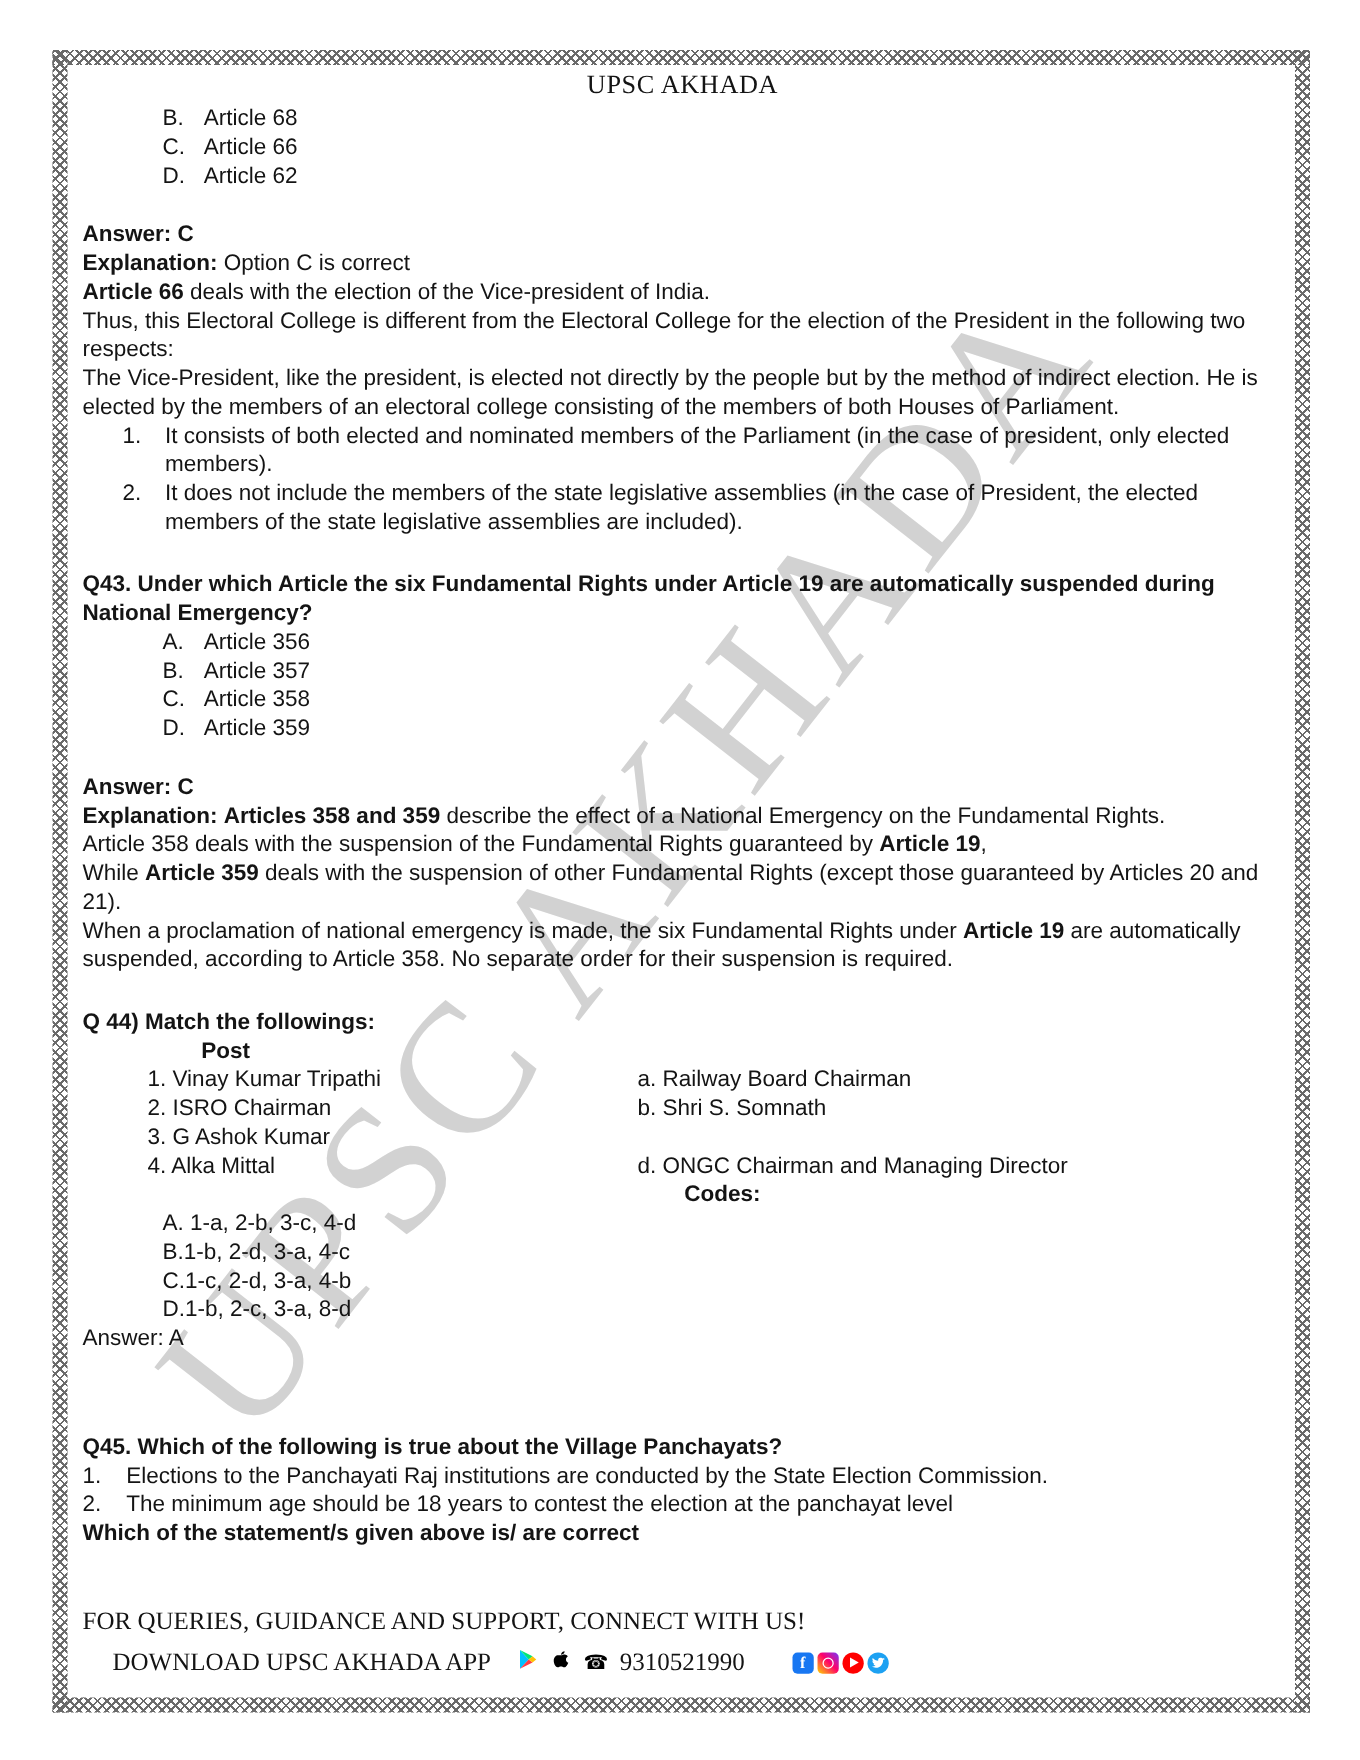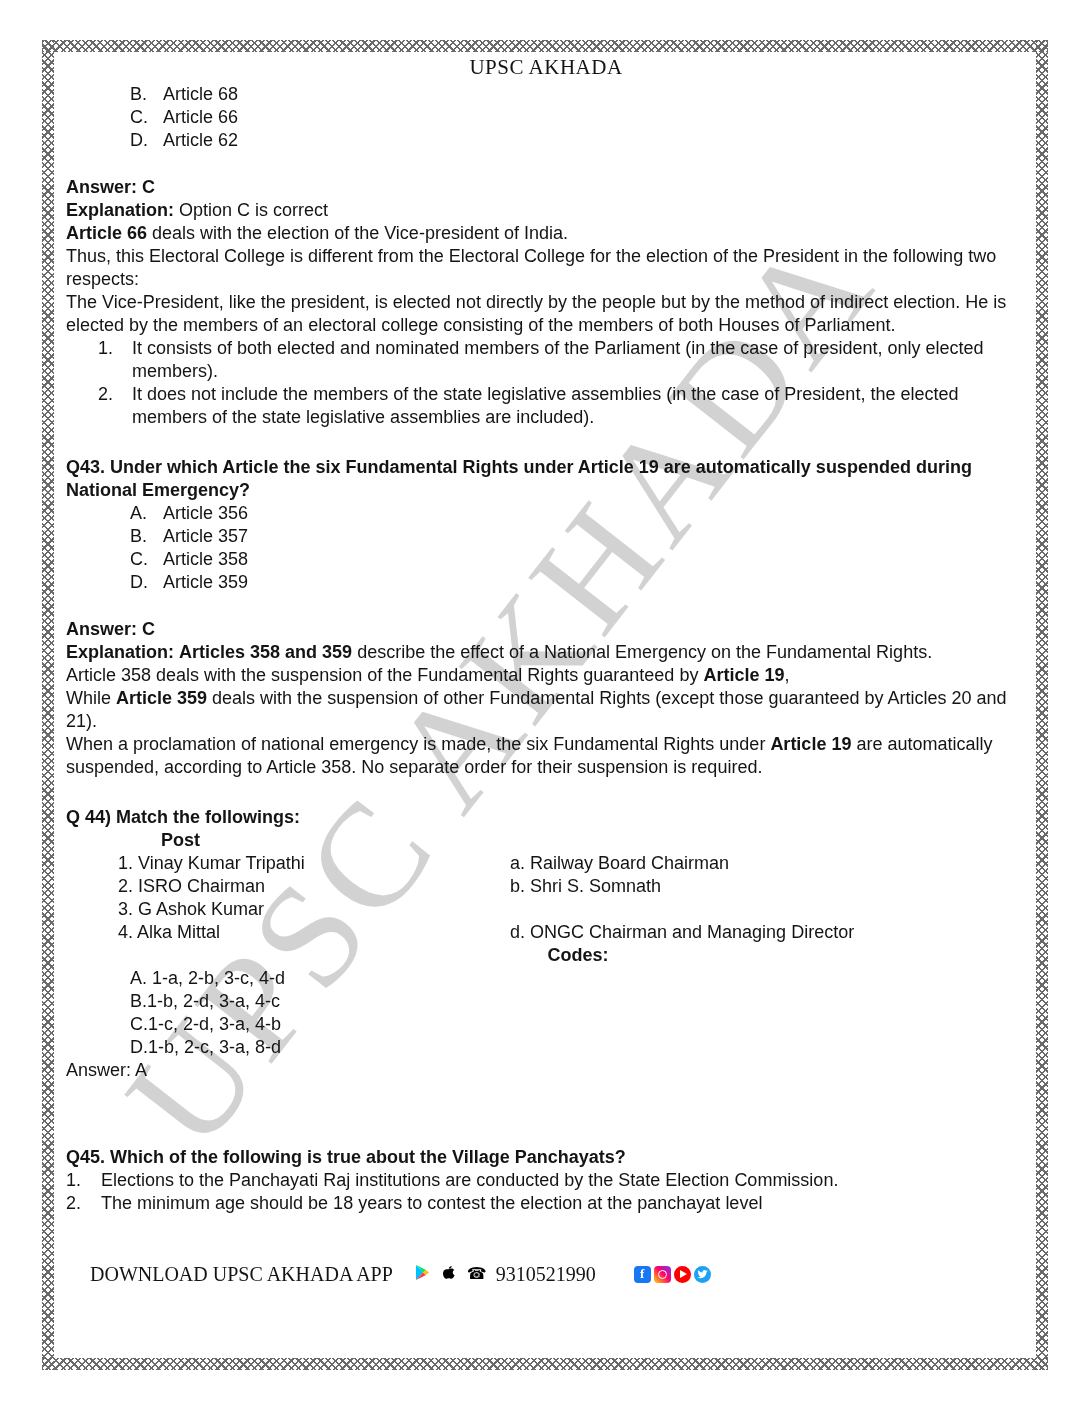--- a/index.html
+++ b/index.html
@@ -210,22 +210,24 @@
 
     <div class="question q45">Q45. Which of the following is true about the Village Panchayats?</div>
     <div class="stmt">
       <span class="stmt-num">1.</span>
       <span>Elections to the Panchayati Raj institutions are conducted by the State Election Commission.</span>
     </div>
     <div class="stmt">
       <span class="stmt-num">2.</span>
       <span>The minimum age should be 18 years to contest the election at the panchayat level</span>
     </div>
+    <div class="closing">Which of the statement/s given above is/ are correct</div>
 
     <div class="footer">
+      <div>FOR QUERIES, GUIDANCE AND SUPPORT, CONNECT WITH US!</div>
       <div class="footer-line2">
         <span>DOWNLOAD UPSC AKHADA APP</span>
         <span class="app-icons">
           <span>
             <svg width="15" height="17" viewBox="0 0 15 17" aria-hidden="true">
               <path d="M1 1 L1 16 L8 8.5 Z" fill="#00c1ff"></path>
               <path d="M1 1 L11 6 L8 8.5 Z" fill="#00e675"></path>
               <path d="M1 16 L11 11 L8 8.5 Z" fill="#ff3a44"></path>
               <path d="M11 6 L14 8.5 L11 11 L8 8.5 Z" fill="#ffc107"></path>
             </svg>

